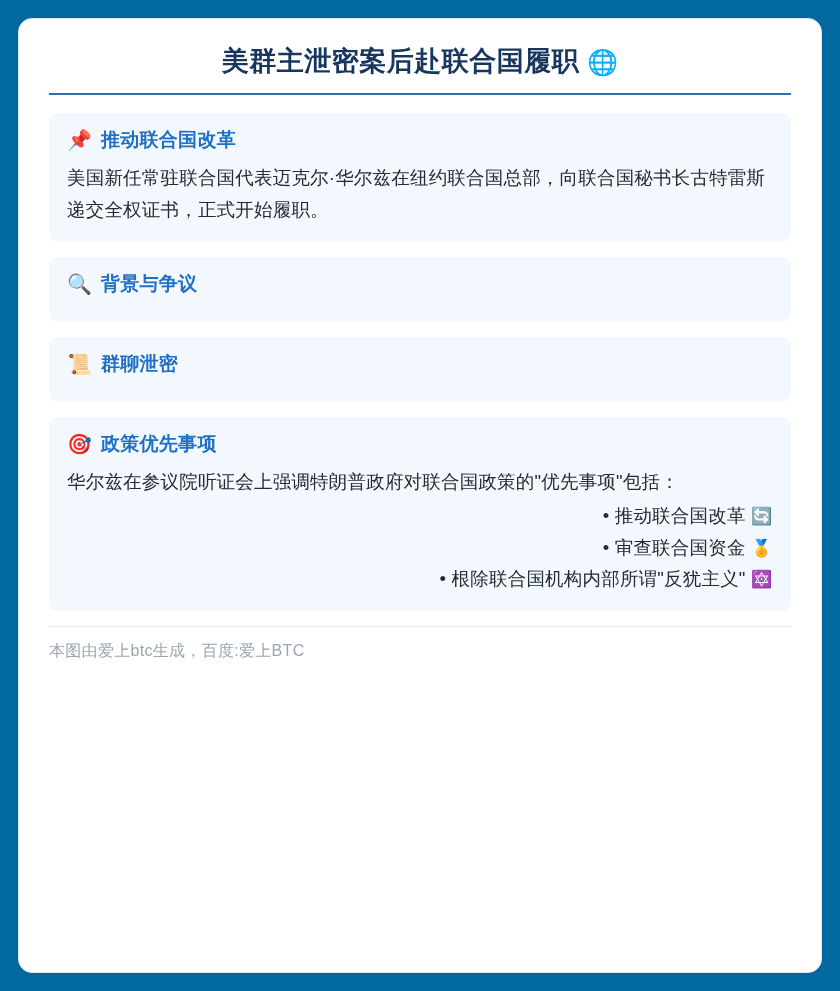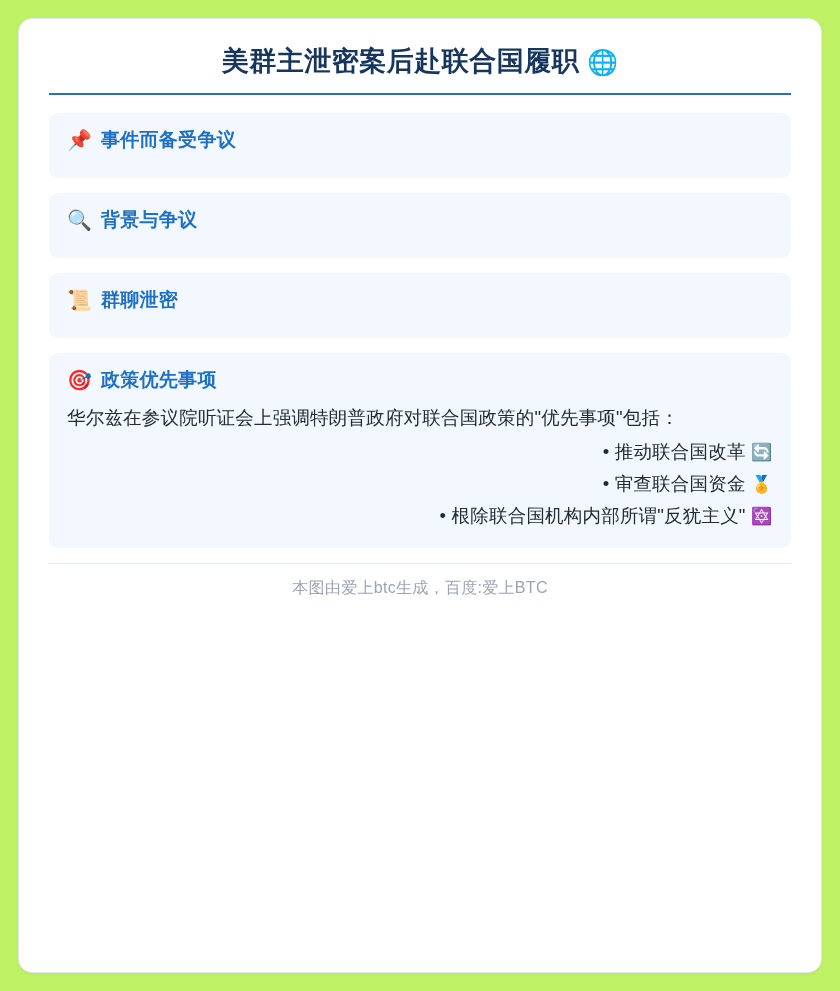--- a/index.html
+++ b/index.html
@@ -11,21 +11,21 @@
     height: 991px;
     background: #eef2f7;
     font-family: "Liberation Sans", "DejaVu Sans", sans-serif;
     -webkit-font-smoothing: antialiased;
   }
   .page {
     box-sizing: border-box;
     width: 840px;
     height: 991px;
     padding: 18px 18px;
-    background: #bef264;
+    background: #0369a1;
   }
   .card {
     box-sizing: border-box;
     width: 804px;
     height: 955px;
     background: #ffffff;
     border-radius: 14px;
     border: 1px solid #e3e8ef;
     box-shadow: 0 1px 3px rgba(16,24,40,0.06);
     padding: 26px 30px 0 30px;
@@ -90,21 +90,21 @@
     font-size: 18.5px;
     line-height: 1.72;
     color: #222b36;
     letter-spacing: 0.2px;
   }
   .bullet-emoji {
     margin-left: 6px;
     font-size: 17px;
   }
   .footer {
-    text-align: center;
+    text-align: left;
     padding-top: 14px;
     border-top: 1px solid #e5eaf1;
     margin-top: 6px;
   }
   .footer-text {
     font-size: 16px;
     color: #9aa4b2;
     letter-spacing: 0.3px;
   }
 </style>
@@ -116,22 +116,23 @@
 
     <div class="title-wrap">
       <span class="title">美群主泄密案后赴联合国履职</span><span class="title-emoji">🌐</span>
     </div>
 
     <div class="sections">
 
       <div class="section">
         <div class="sec-head">
           <span class="sec-emoji">📌</span>
-          <span class="sec-title">事件而备受争议</span>
+          <span class="sec-title">推动联合国改革</span>
         </div>
+        <div class="sec-body">美国新任常驻联合国代表迈克尔·华尔兹在纽约联合国总部，向联合国秘书长古特雷斯递交全权证书，正式开始履职。</div>
       </div>
 
       <div class="section">
         <div class="sec-head">
           <span class="sec-emoji">🔍</span>
           <span class="sec-title">背景与争议</span>
         </div>
       </div>
 
       <div class="section">

